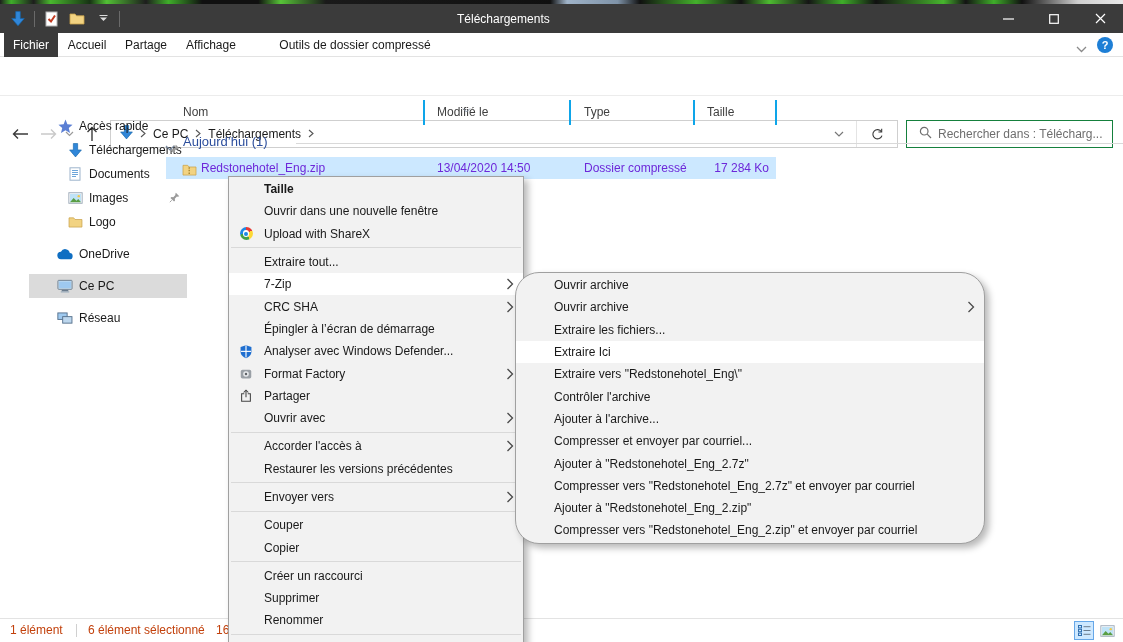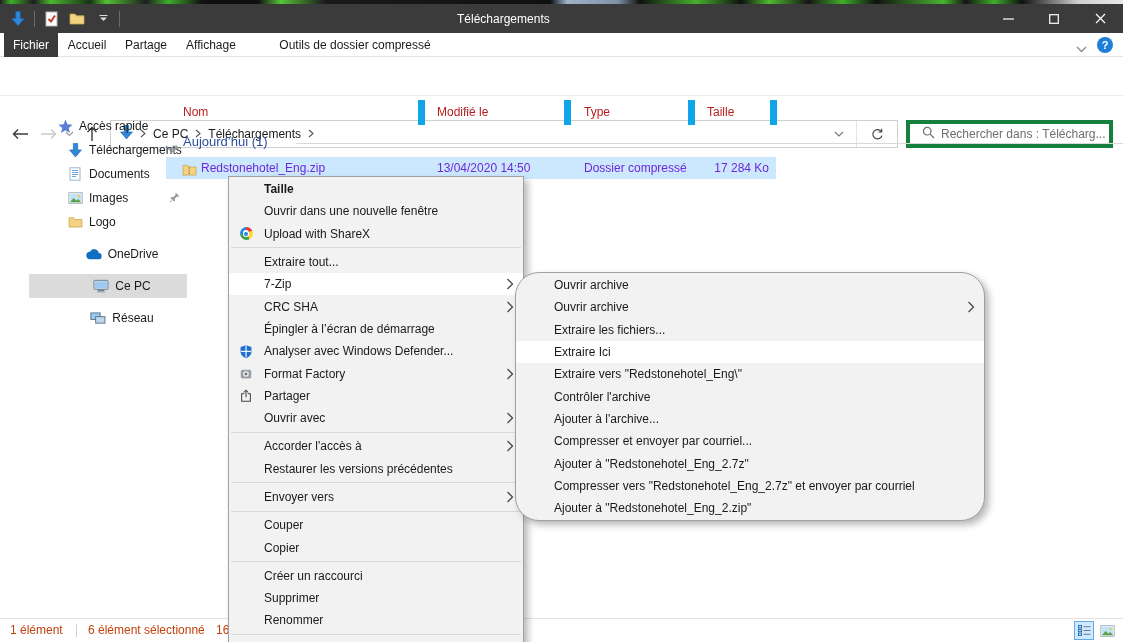--- a/index.html
+++ b/index.html
@@ -29,36 +29,36 @@
   .help-btn{position:absolute;top:4px;right:10px;width:16px;height:16px;border-radius:50%;background:#1e7fd6;color:#fff;
     font-size:11px;font-weight:bold;display:flex;align-items:center;justify-content:center;}
 
   
   .address-row{position:absolute;left:0;top:57px;width:1123px;height:39px;background:#fff;border-bottom:1px solid #ececec;box-sizing:border-box;}
   .nav-btn{position:absolute;top:66px;display:flex;align-items:center;justify-content:center;height:22px;}
   .address-box{position:absolute;left:110px;top:63px;width:788px;height:28px;border:1px solid #cfcfcf;box-sizing:border-box;background:#fff;display:flex;align-items:center;}
   .crumbs{display:flex;align-items:center;gap:7px;padding-left:9px;font-size:12px;}
   .ab-chevron{position:absolute;right:44px;top:0;height:26px;width:28px;display:flex;align-items:center;justify-content:center;}
   .ab-refresh{position:absolute;right:0;top:0;height:26px;width:40px;border-left:1px solid #e4e4e4;display:flex;align-items:center;justify-content:center;}
-  .search-box{position:absolute;left:906px;top:63px;width:207px;height:28px;border:4px solid #15803d;box-sizing:border-box;background:#fff;display:flex;align-items:center;gap:4px;padding-left:12px;}
+  .search-box{position:absolute;left:906px;top:63px;width:207px;height:28px;border:1px solid #15803d;box-sizing:border-box;background:#fff;display:flex;align-items:center;gap:4px;padding-left:12px;}
   .search-box input{border:none;outline:none;font-family:"Liberation Sans",sans-serif;font-size:12px;width:165px;color:#444;background:transparent;}
   .search-box input::placeholder{color:#6e6e6e;opacity:1;}
 
   
   .sidebar{position:absolute;left:0;top:114px;width:158px;padding-left:29px;}
   .side-item{position:relative;height:24px;display:flex;align-items:center;font-size:12px;padding-left:27px;white-space:nowrap;}
   .side-item.lvl1{padding-left:37px;}
-  .side-item.gap{margin-top:8px;justify-content:center;}
+  .side-item.gap{margin-top:8px;}
   .side-item.selected{background:#dbdbdb;}
   .side-item .s-icon{width:18px;display:flex;justify-content:center;margin-right:5px;flex:none;}
   .side-item .s-label{overflow:hidden;}
   .side-item .pin{position:absolute;right:7px;top:6px;}
 
   
-  .hdr-cell{position:absolute;top:100px;height:25px;line-height:25px;font-size:12px;color:#b91c1c;border-right:7px solid #0ea5e9;box-sizing:border-box;}
+  .hdr-cell{position:absolute;top:100px;height:25px;line-height:25px;font-size:12px;color:#404040;border-right:2px solid #0ea5e9;box-sizing:border-box;}
   .sort-chevron{position:absolute;left:462px;top:99px;}
   .group-chevron{position:absolute;left:165px;top:137px;}
   .group-label{position:absolute;left:183px;top:134px;font-size:13px;color:#2b4d9c;}
   .group-line{position:absolute;left:296px;right:0;top:143px;height:1px;background:#d9d9d9;}
   .file-row{position:absolute;left:166px;top:157px;width:610px;height:22px;background:#cce8ff;}
   .file-cell{position:absolute;top:0;height:22px;line-height:22px;font-size:12px;color:#6d28d9;white-space:nowrap;}
 
   
   .statusbar{position:absolute;left:0;top:618px;width:1123px;height:24px;background:#fff;border-top:1px solid #e3e3e3;box-sizing:border-box;font-size:12px;color:#c2410c;}
   .sb-div{position:absolute;left:76px;top:5px;width:1px;height:13px;background:#d0d0d0;}
@@ -504,15 +504,18 @@
       </div>
       <div class="menu-item">
         <span>Ajouter à "Redstonehotel_Eng_2.7z"</span>
       </div>
       <div class="menu-item">
         <span>Compresser vers "Redstonehotel_Eng_2.7z" et envoyer par courriel</span>
       </div>
       <div class="menu-item">
         <span>Ajouter à "Redstonehotel_Eng_2.zip"</span>
       </div>
+      <div class="menu-item">
+        <span>Compresser vers "Redstonehotel_Eng_2.zip" et envoyer par courriel</span>
+      </div>
     </div>
 
 </div>
 
 </body></html>

